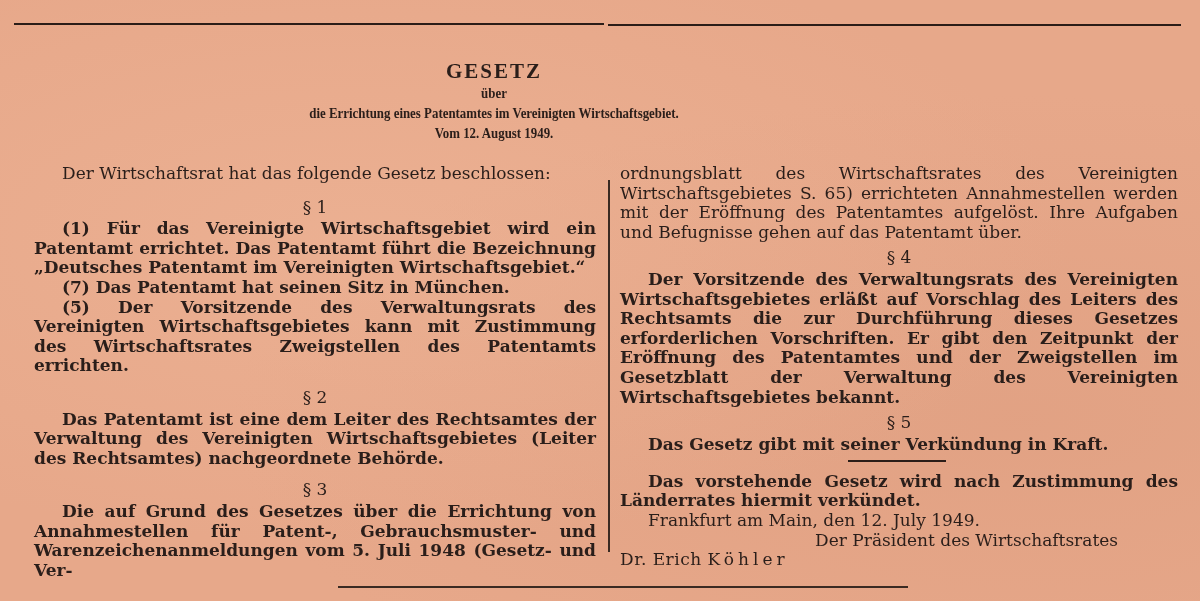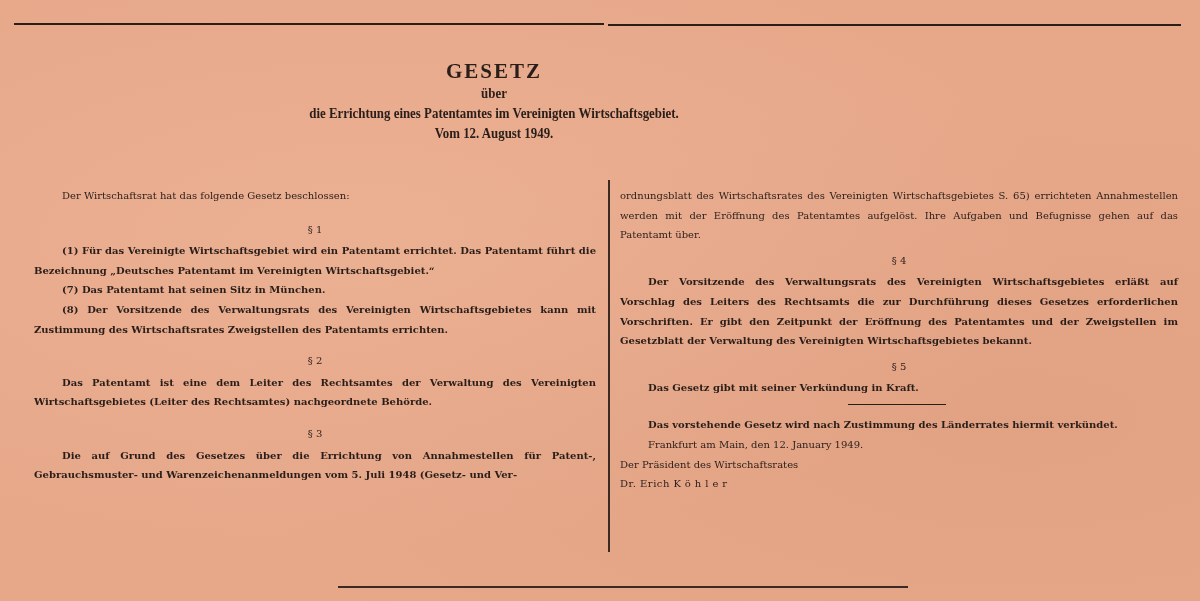--- a/index.html
+++ b/index.html
@@ -10,31 +10,31 @@
                       radial-gradient(ellipse at 85% 70%, rgba(215,150,120,0.35), rgba(0,0,0,0) 55%);
     color: #2a1e1a;
     font-family: "DejaVu Serif", "Liberation Serif", serif;
     position: relative;
   }
   .rule-top-left { position: absolute; left: 14px; top: 23px; width: 590px; height: 2px; background: #2b1d18; }
   .rule-top-right { position: absolute; left: 608px; top: 24px; width: 573px; height: 2px; background: #2b1d18; }
   .header { position: absolute; left: 0; top: 58px; width: 988px; text-align: center; font-family: "Liberation Serif", serif; font-weight: bold; }
   .h-title { font-size: 21px; letter-spacing: 2px; line-height: 26px; }
   .h-sub { font-size: 14px; line-height: 20px; transform: scaleX(0.92); }
-  .col { position: absolute; top: 186px; font-size: 10px; line-height: 19.6px; text-align: justify; }
+  .col { position: absolute; top: 164px; font-size: 17px; line-height: 19.6px; text-align: justify; }
   .col-left { left: 34px; width: 562px; }
   .col-right { left: 620px; width: 558px; }
   .divider-vert { position: absolute; left: 608px; top: 180px; width: 1.5px; height: 372px; background: #3a2a22; }
   p { margin: 0; }
   .indent { text-indent: 28px; font-weight: bold; }
   .para-head { text-align: center; margin: 6px 0 2px 0; }
   .lead { text-indent: 28px; margin-bottom: 14px; }
   .short-rule { width: 98px; height: 1.5px; background: #2b1d18; margin: 6px auto 10px 228px; }
   .sig-place { text-indent: 28px; }
-  .sig-title { text-align: left; padding-right: 60px; }
+  .sig-title { text-align: right; padding-right: 60px; }
   .sig-name { padding-right: 60px; letter-spacing: 0.5px; }
   .sig-name .spaced { letter-spacing: 4px; }
   .rule-bottom { position: absolute; left: 338px; top: 586px; width: 570px; height: 1.5px; background: #3a2a22; }
   .space-top { margin-top: 12px; }
 </style>
 </head>
 <body>
 
 <div class="rule-top-left"></div>
 <div class="rule-top-right"></div>
@@ -44,38 +44,38 @@
   <div class="h-sub">über</div>
   <div class="h-sub">die Errichtung eines Patentamtes im Vereinigten Wirtschaftsgebiet.</div>
   <div class="h-sub">Vom 12. August 1949.</div>
 </div>
 
 <div class="col col-left">
   <p class="lead">Der Wirtschaftsrat hat das folgende Gesetz beschlossen:</p>
   <p class="para-head">§ 1</p>
   <p class="indent">(1) Für das Vereinigte Wirtschaftsgebiet wird ein Patentamt errichtet. Das Patentamt führt die Bezeichnung „Deutsches Patentamt im Vereinigten Wirtschaftsgebiet.“</p>
   <p class="indent">(7) Das Patentamt hat seinen Sitz in München.</p>
-  <p class="indent">(8) Der Vorsitzende des Verwaltungsrats des Vereinigten Wirtschaftsgebietes kann mit Zustimmung des Wirtschaftsrates Zweigstellen des Patentamts errichten.</p>
+  <p class="indent">(5) Der Vorsitzende des Verwaltungsrats des Vereinigten Wirtschaftsgebietes kann mit Zustimmung des Wirtschaftsrates Zweigstellen des Patentamts errichten.</p>
   <p class="para-head space-top">§ 2</p>
   <p class="indent">Das Patentamt ist eine dem Leiter des Rechtsamtes der Verwaltung des Vereinigten Wirtschaftsgebietes (Leiter des Rechtsamtes) nachgeordnete Behörde.</p>
   <p class="para-head space-top">§ 3</p>
   <p class="indent">Die auf Grund des Gesetzes über die Errichtung von Annahmestellen für Patent-, Gebrauchsmuster- und Warenzeichenanmeldungen vom 5. Juli 1948 (Gesetz- und Ver-</p>
 </div>
 
 <div class="divider-vert"></div>
 
 <div class="col col-right">
   <p>ordnungsblatt des Wirtschaftsrates des Vereinigten Wirtschaftsgebietes S. 65) errichteten Annahmestellen werden mit der Eröffnung des Patentamtes aufgelöst. Ihre Aufgaben und Befugnisse gehen auf das Patentamt über.</p>
   <p class="para-head">§ 4</p>
   <p class="indent">Der Vorsitzende des Verwaltungsrats des Vereinigten Wirtschaftsgebietes erläßt auf Vorschlag des Leiters des Rechtsamts die zur Durchführung dieses Gesetzes erforderlichen Vorschriften. Er gibt den Zeitpunkt der Eröffnung des Patentamtes und der Zweigstellen im Gesetzblatt der Verwaltung des Vereinigten Wirtschaftsgebietes bekannt.</p>
   <p class="para-head">§ 5</p>
   <p class="indent">Das Gesetz gibt mit seiner Verkündung in Kraft.</p>
   <div class="short-rule"></div>
   <p class="indent">Das vorstehende Gesetz wird nach Zustimmung des Länderrates hiermit verkündet.</p>
-  <p class="sig-place">Frankfurt am Main, den 12. January 1949.</p>
+  <p class="sig-place">Frankfurt am Main, den 12. July 1949.</p>
   <p class="sig-title">Der Präsident des Wirtschaftsrates</p>
   <p class="sig-name">
     <span>Dr. Erich</span>
     <span class="spaced">Köhler</span>
   </p>
 </div>
 
 <div class="rule-bottom"></div>
 
 </body></html>

